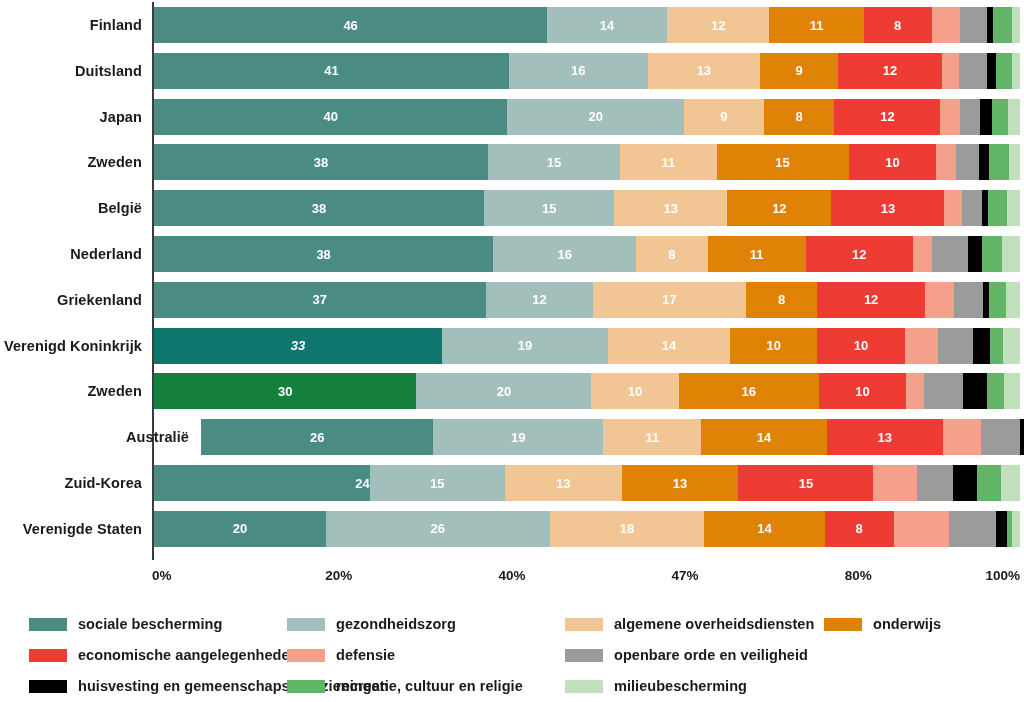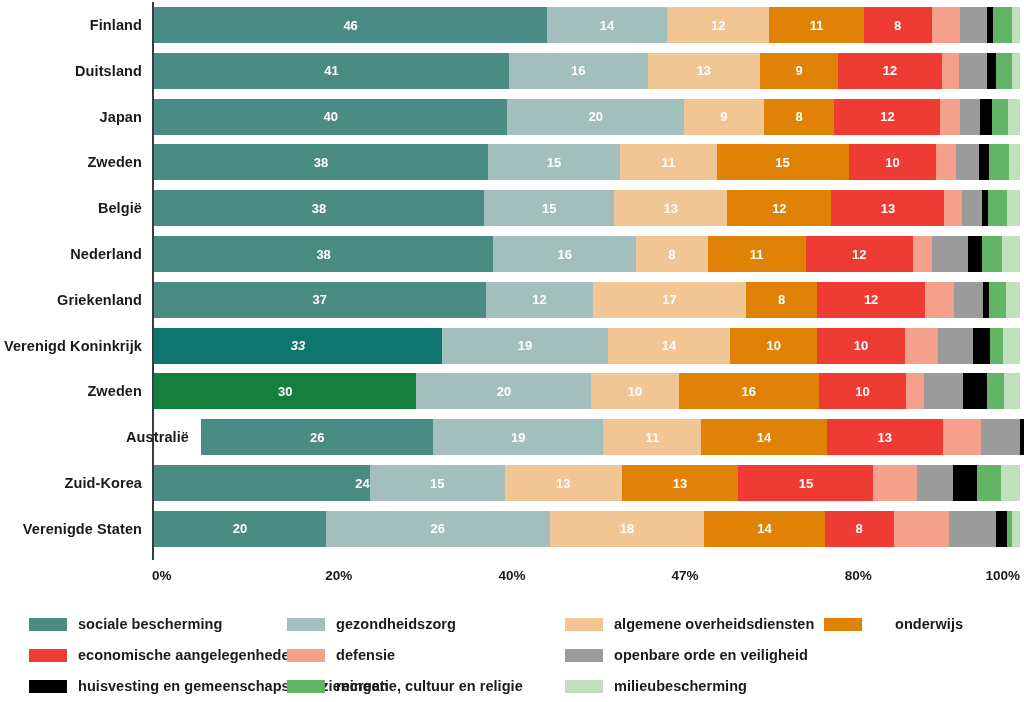--- a/index.html
+++ b/index.html
@@ -136,21 +136,21 @@
   .legend-text {
     font-size: 14.5px;
     font-weight: bold;
     color: #1a1a1a;
     white-space: nowrap;
     letter-spacing: 0.05px;
   }
   .lg-c0 { margin-left: 29px; width: 258px; }
   .lg-c1 { width: 257px; }
   .lg-c2 { width: 259px; margin-left: 21px; }
-  .lg-c3 { width: 200px; gap: 22px; }
+  .lg-c3 { width: 200px; }
 </style>
 </head>
 <body>
 
 <div id="root">
 
   <div class="plot">
     <div class="axis-line"></div>
     <div class="rows" id="rows">
         <div class="row" style="top: 7px;">

